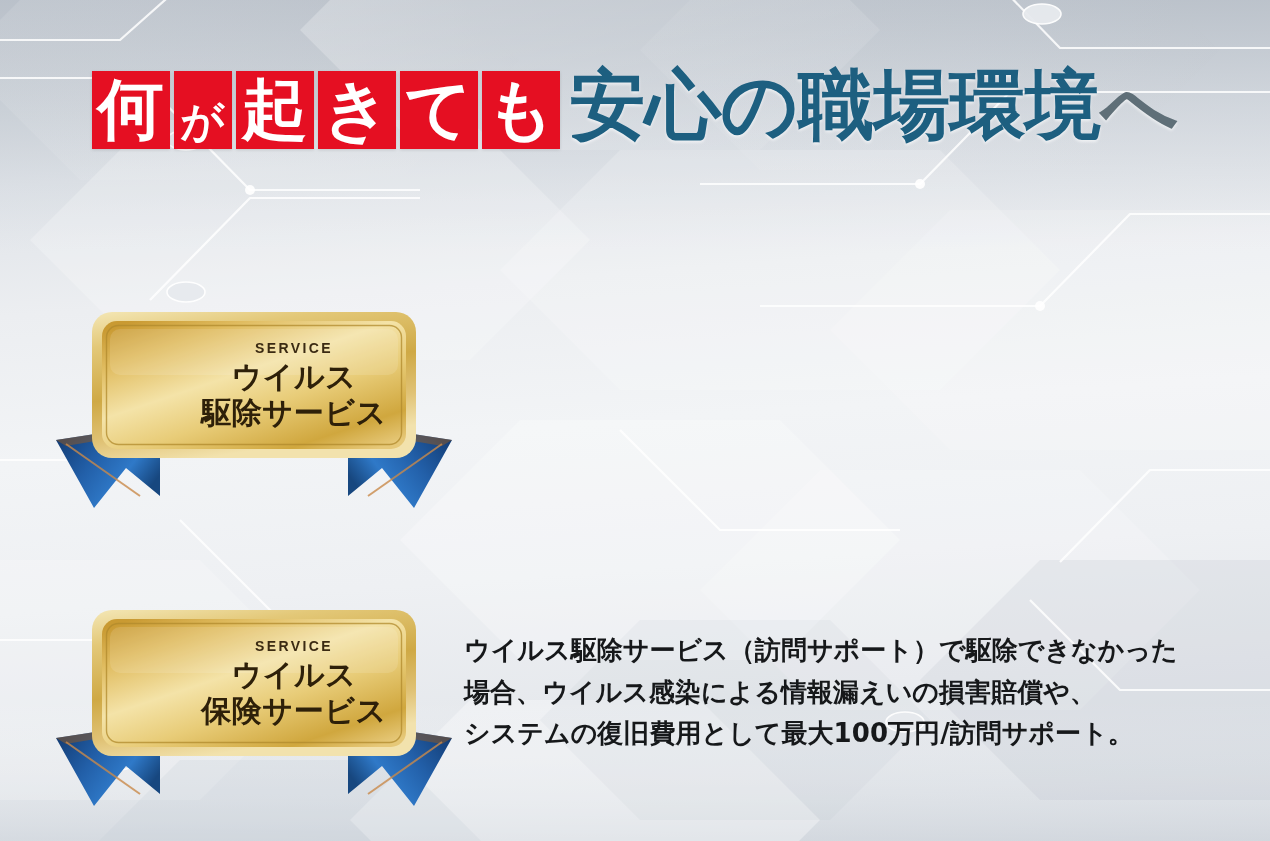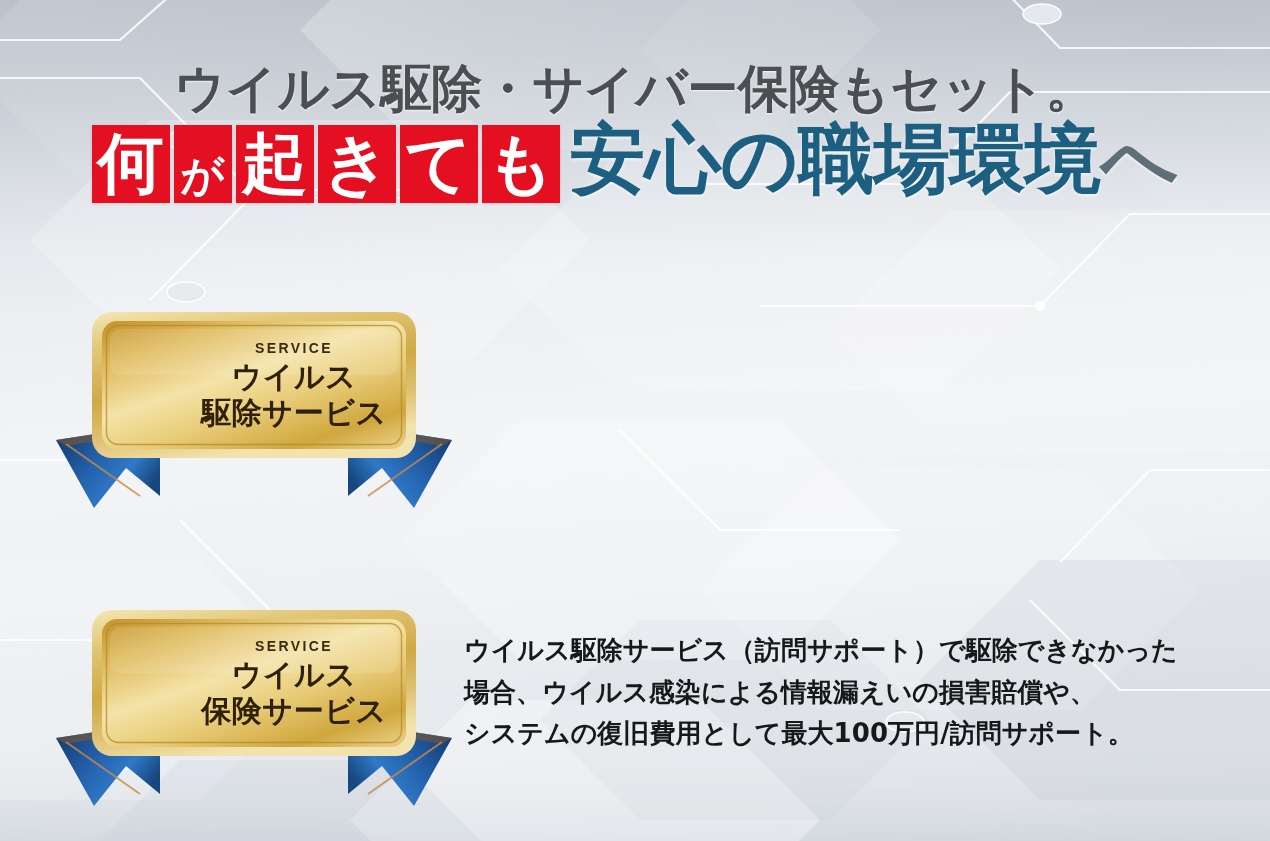--- a/index.html
+++ b/index.html
@@ -265,21 +265,20 @@
       <g fill="#ffffff" opacity="0.9">
         <circle cx="250" cy="190" r="5"></circle>
         <circle cx="920" cy="184" r="5"></circle>
         <circle cx="1040" cy="306" r="5"></circle>
         <circle cx="215" cy="742" r="5"></circle>
       </g>
     </svg>
   </div>
 
   <div class="headline-area">
-    <div class="headline-top">ウイルス駆除・サイバー保険もセット。</div>
 
     <div class="headline-main">
       <div class="kw-boxes">
         <span class="kw-box big">何</span>
         <span class="kw-box small">が</span>
         <span class="kw-box big">起</span>
         <span class="kw-box big">き</span>
         <span class="kw-box big">て</span>
         <span class="kw-box big">も</span>
       </div>

